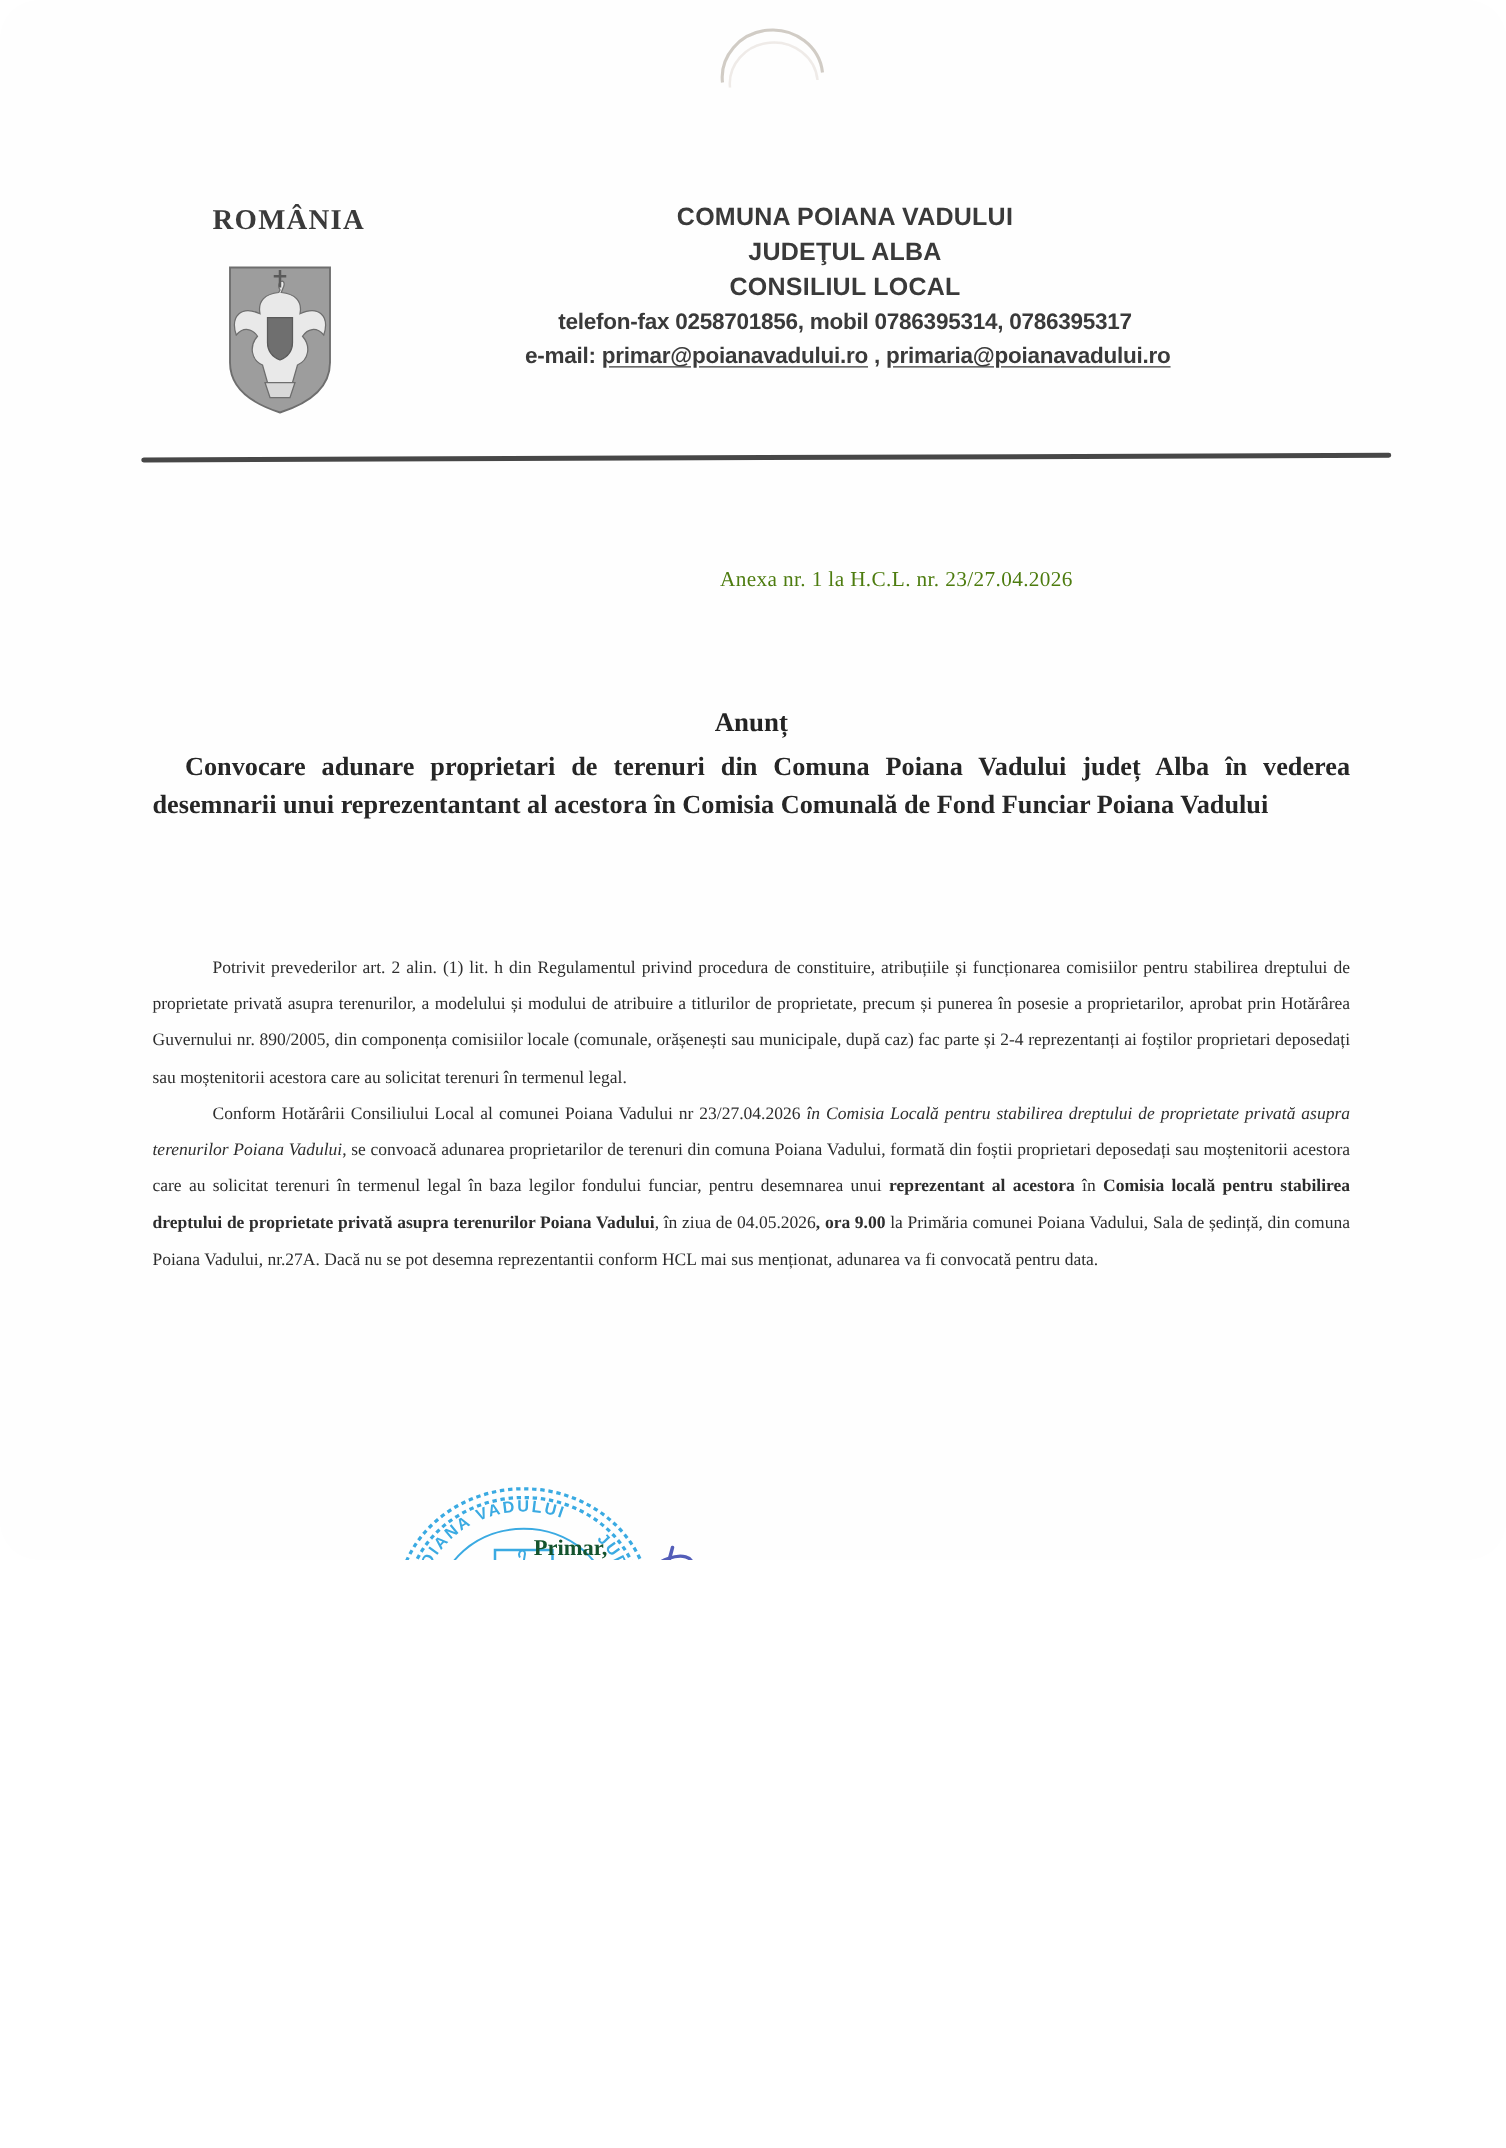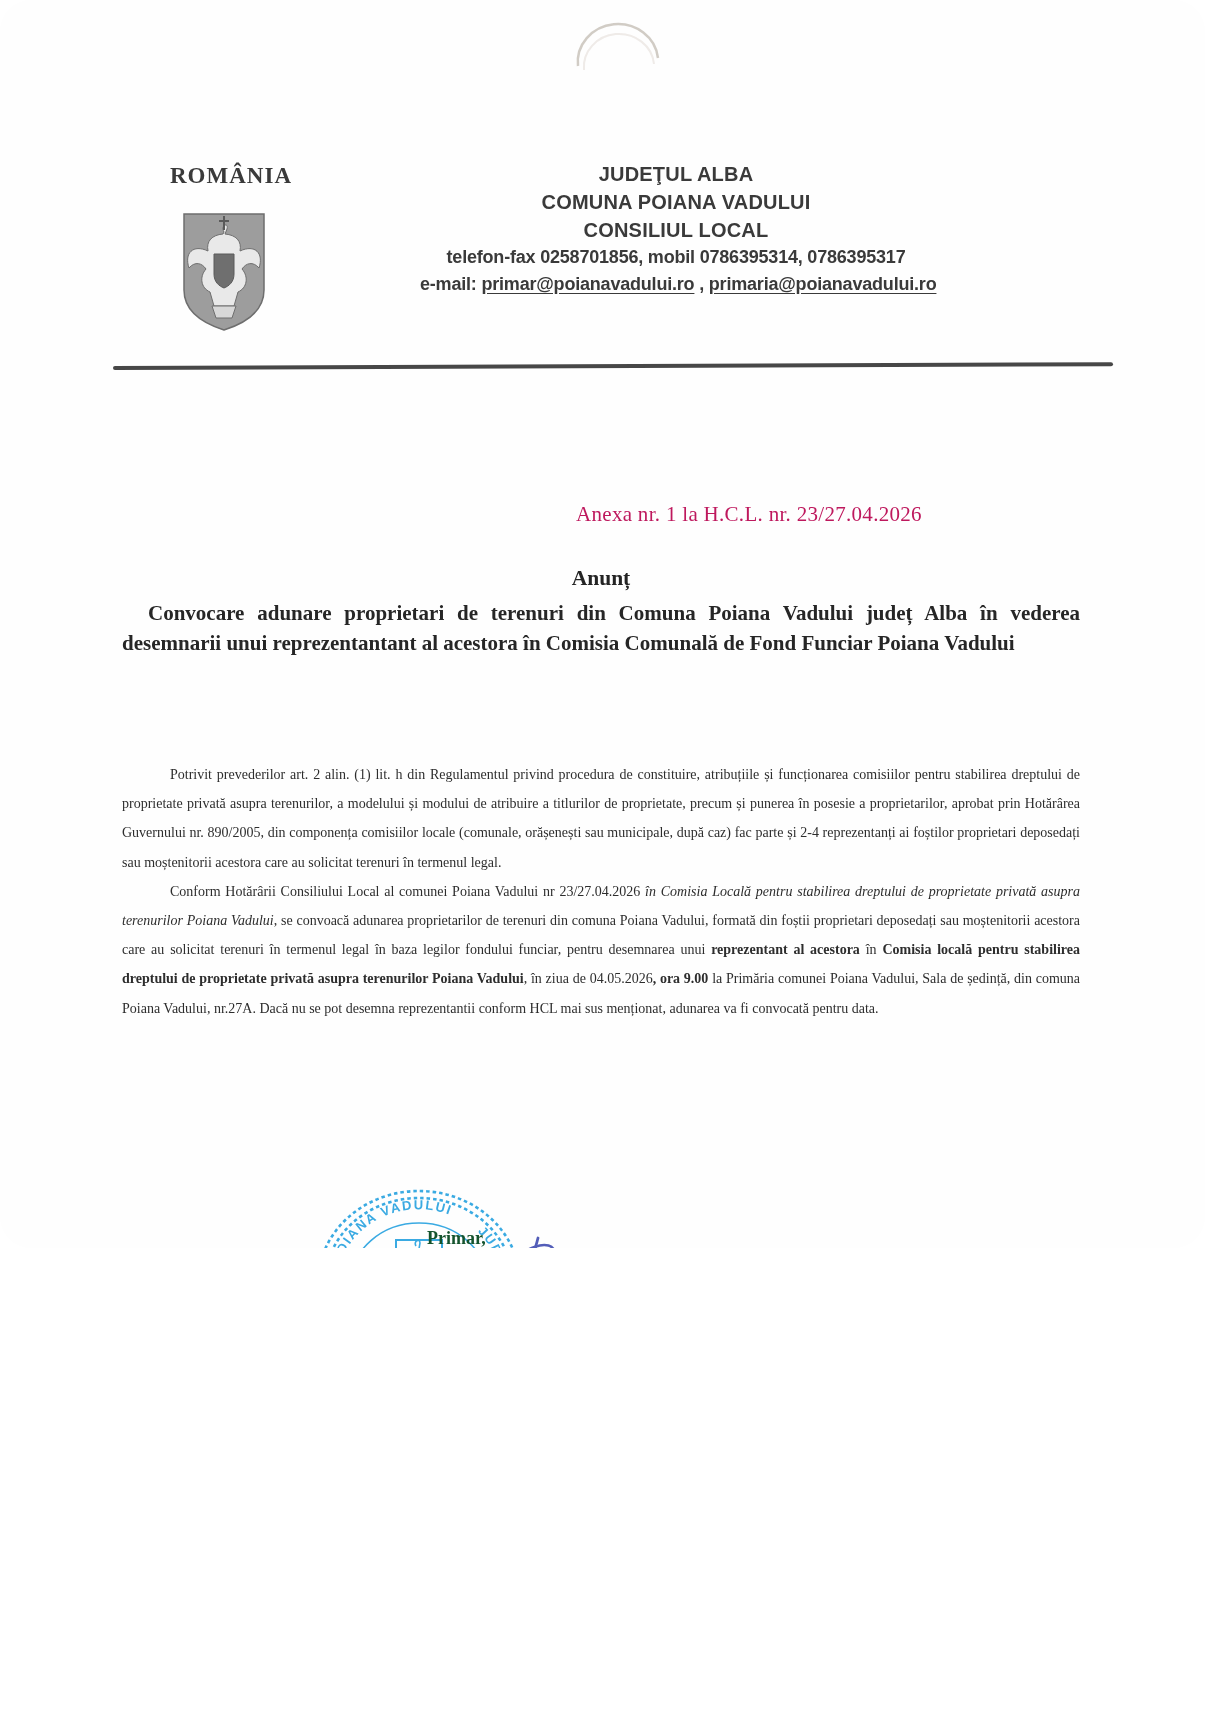--- a/index.html
+++ b/index.html
@@ -23,21 +23,21 @@
   }
   .lh-right .big{font-size:20px;line-height:28px;letter-spacing:.2px;}
   .lh-right .small{font-size:18px;line-height:27px;letter-spacing:-0.2px;}
   .email-link{text-decoration:underline;text-underline-offset:3px;color:#3a3a3a;cursor:pointer;}
   .rule{
     position:absolute;left:113px;top:366px;width:1000px;height:4px;
     background:#474747;border-radius:2px;transform:rotate(-0.22deg);transform-origin:left center;
   }
   
   .annex{
-    position:absolute;left:576px;top:502px;font-size:21px;color:#be185d;letter-spacing:.3px;
+    position:absolute;left:576px;top:454px;font-size:17px;color:#4d7c0f;letter-spacing:.3px;
   }
   .heading{
     position:absolute;left:122px;top:566px;width:958px;text-align:center;
     font-weight:bold;font-size:21.5px;color:#242424;
   }
   .doc-title{
     position:absolute;left:122px;top:599px;width:958px;
     font-weight:bold;font-size:21px;line-height:29.5px;color:#262626;
     text-align:justify;text-indent:26px;
   }
@@ -84,22 +84,22 @@
              C 25 78 23 67 30 59
              C 26 53 19 51 13 58
              C 8 43 17 34 32 41
              C 30 31 36 25 47 24 Z" fill="#e9e9e9" stroke="#6e6e6e" stroke-width="1"></path>
     <path d="M 38 44 H 58 V 64 C 58 72 53 76 48 78 C 43 76 38 72 38 64 Z" fill="#6f6f6f" stroke="#5a5a5a" stroke-width="1"></path>
     <path d="M 48 6 V 20 M 43 11 H 53" stroke="#5a5a5a" stroke-width="2" fill="none"></path>
     <path d="M 36 96 H 60 L 56 108 H 40 Z" fill="#d8d8d8" stroke="#6e6e6e" stroke-width="1"></path>
   </svg>
 
   <div class="lh-right">
+    <div class="big">COMUNA POIANA VADULUI</div>
     <div class="big">JUDEŢUL ALBA</div>
-    <div class="big">COMUNA POIANA VADULUI</div>
     <div class="big">CONSILIUL LOCAL</div>
     <div class="small">telefon-fax 0258701856, mobil 0786395314, 0786395317</div>
     <div class="small"><span>e-mail: </span><span class="email-link">primar@poianavadului.ro</span><span> , </span><span class="email-link">primaria@poianavadului.ro</span></div>
   </div>
 
   <div class="rule"></div>
 
   <div class="annex">Anexa nr. 1 la H.C.L. nr. 23/27.04.2026</div>
 
   <div class="heading">Anunț</div>

